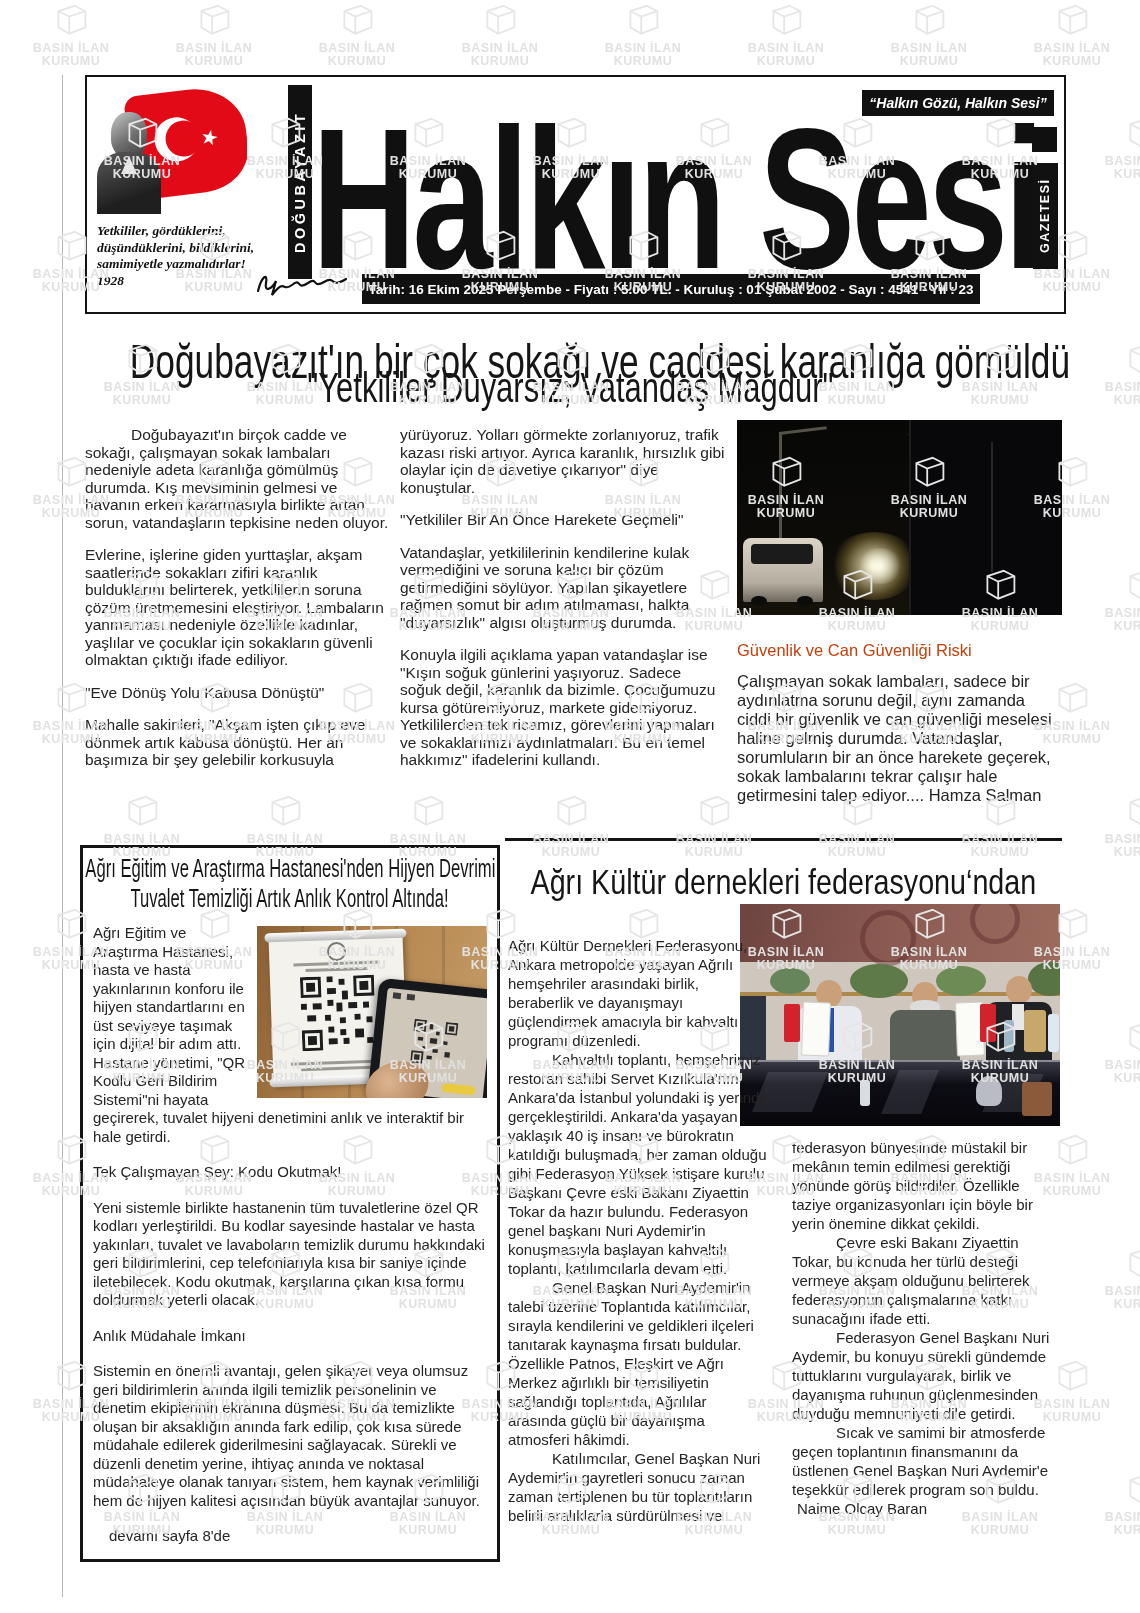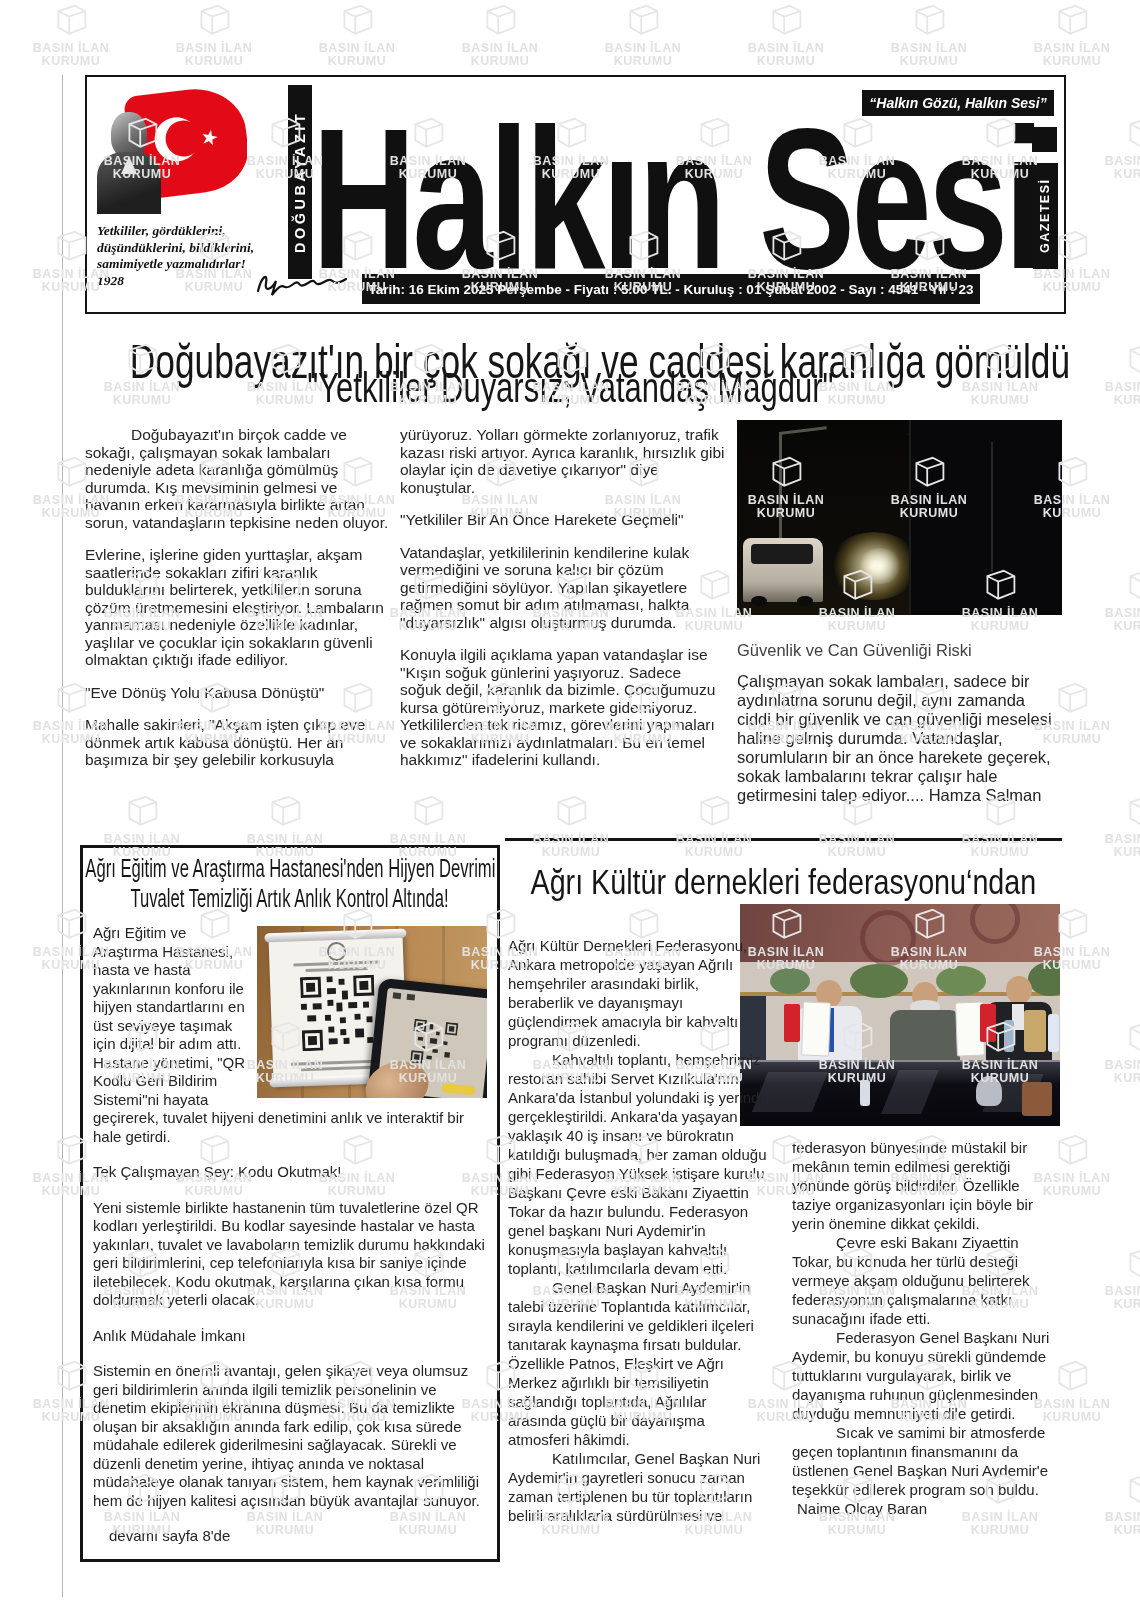--- a/index.html
+++ b/index.html
@@ -56,21 +56,21 @@
   #hl1 .cond { font-size:49px; }
   #hl2 { left:0; top:364px; width:1140px; height:46px; }
   #hl2 .cond { font-size:43px; }
 
   
   .a1col p { margin:0 0 15px; font-size:15.5px; line-height:17.5px; color:#242424; }
   #a1c1 { left:85px;  top:426px; width:305px; }
   #a1c1 p:first-child { text-indent:46px; }
   #a1c2 { left:400px; top:426px; width:326px; }
   #a1c3 { left:737px; top:420px; width:325px; }
-  #a1c3 .cap { margin:26px 0 12px; font-size:16.5px; color:#404040; }
+  #a1c3 .cap { margin:26px 0 12px; font-size:16.5px; color:#c2410c; }
   #a1c3 p { margin:0; font-size:16.5px; line-height:19px; color:#242424; }
 
   
   .photo1 { position:relative; width:325px; height:195px; background:#020202; overflow:hidden; }
   .ph1-left { position:absolute; left:0; top:0; width:53%; height:100%;
               background:linear-gradient(180deg,#070706,#0c0b08 60%,#15120a); }
   .ph1-bldg { position:absolute; left:52%; top:0; width:48%; height:70%;
               clip-path:polygon(100% 0,100% 100%,0 10%,40% 0); background:#161410; opacity:.9; }
   .ph1-pole { position:absolute; left:42px; top:14px; width:3px; height:150px; background:#55524a; }
   .ph1-arm  { position:absolute; left:42px; top:12px; width:48px; height:3px; background:#55524a; transform:rotate(-7deg); transform-origin:left; }

